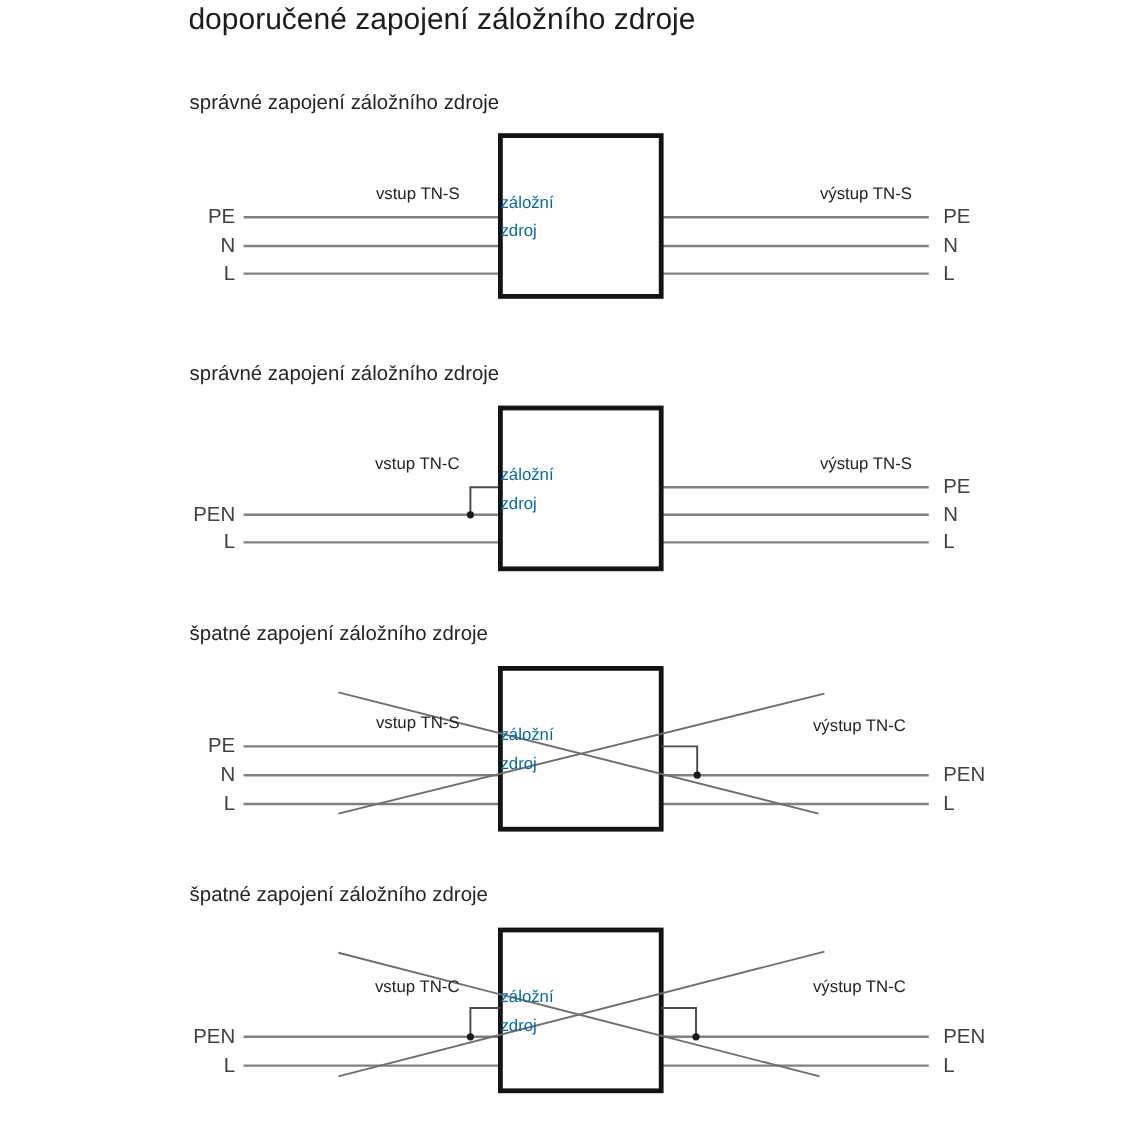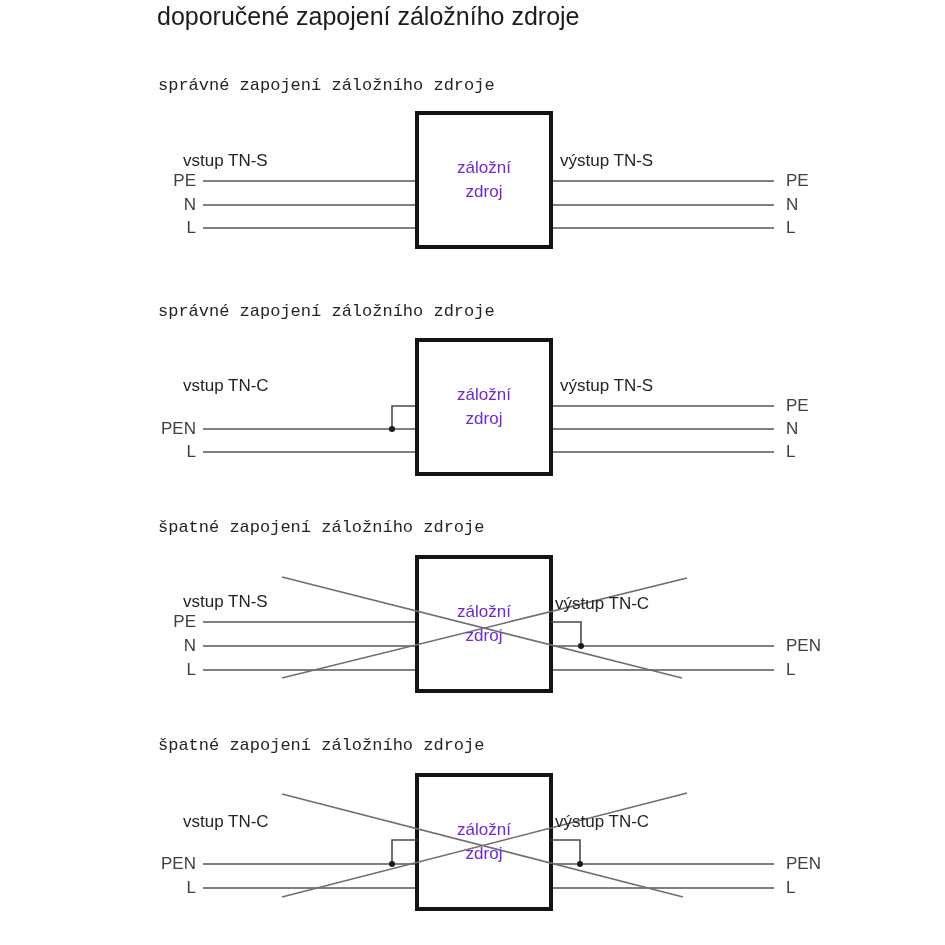--- a/index.html
+++ b/index.html
@@ -8,27 +8,27 @@
     font-family:"Liberation Sans","DejaVu Sans",sans-serif;color:#222222;
   }
   svg.layer{position:absolute;left:0;top:0;}
   .wire{stroke:#808080;stroke-width:2;fill:none;}
   .branch{stroke:#4a4a4a;stroke-width:1.6;fill:none;}
   .box{fill:#ffffff;stroke:#141414;stroke-width:4;}
   .cross{stroke:#6e6e6e;stroke-width:1.6;fill:none;}
   .junction{fill:#1a1a1a;stroke:none;}
   .txt{position:absolute;white-space:nowrap;}
   .page-title{left:157px;top:2px;font-size:25px;color:#1c1c1c;letter-spacing:0px;}
-  .heading{left:158px;font-size:17px;color:#242424;font-family:Liberation Mono, monospace;}
-  .flow-label{width:200px;text-align:left;font-size:17px;color:#242424;height:20px;line-height:20px;}
+  .heading{left:158px;font-size:17px;color:#242424;}
+  .flow-label{width:200px;text-align:right;font-size:14px;color:#242424;height:20px;line-height:20px;}
   .cond{font-size:17px;color:#404040;height:20px;line-height:20px;}
   .cond.left{left:128px;width:68px;text-align:right;}
   .cond.right{left:786px;width:68px;text-align:left;}
-  .box-label{position:absolute;left:417px;width:134px;text-align:center;
-    font-size:17px;line-height:24px;color:#6d28d9;}
+  .box-label{position:absolute;left:417px;width:134px;
+    font-size:14px;line-height:24px;color:#0369a1;}
 </style>
 </head>
 <body>
 
 <div class="page">
 
   <svg class="layer" width="945" height="945" viewBox="0 0 945 945">
 
     <g>
       <line class="wire" x1="203" y1="181" x2="417" y2="181"></line>

